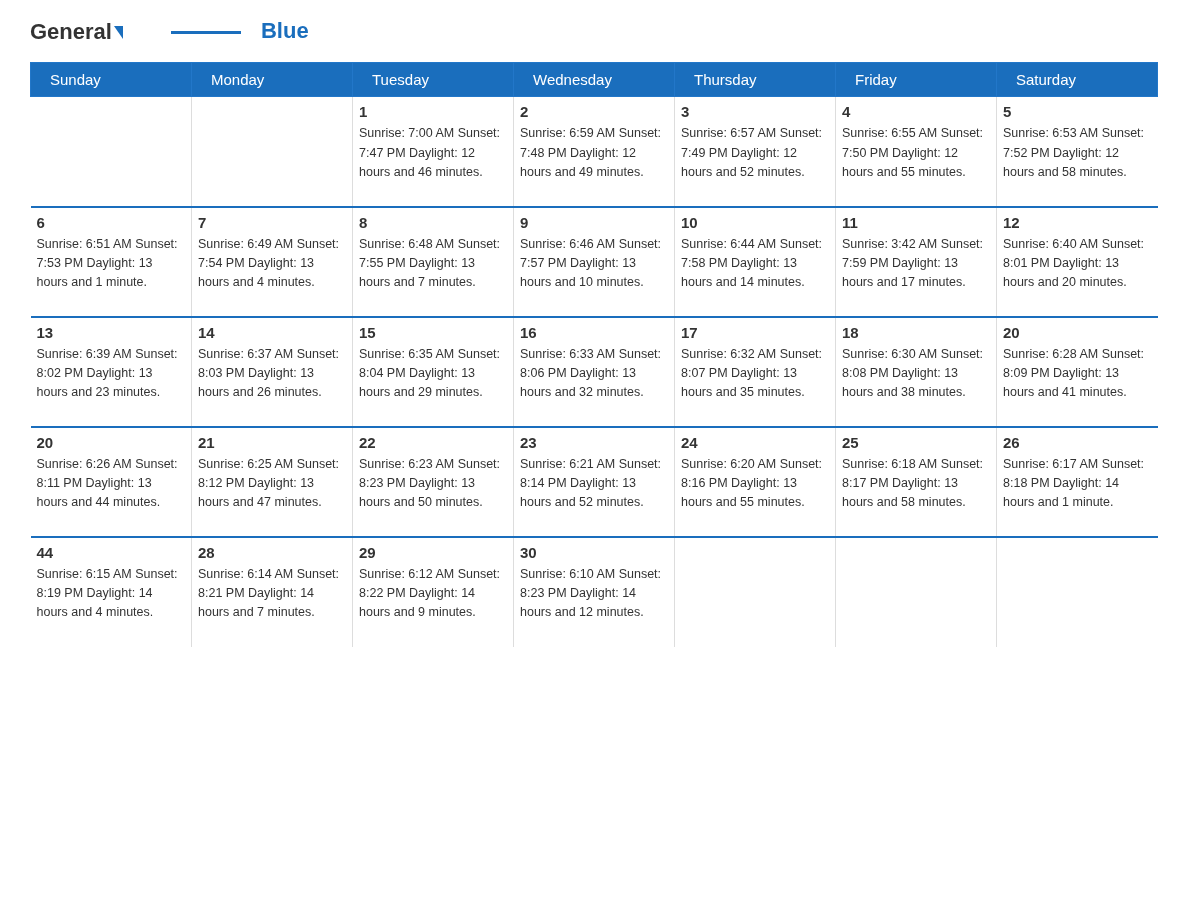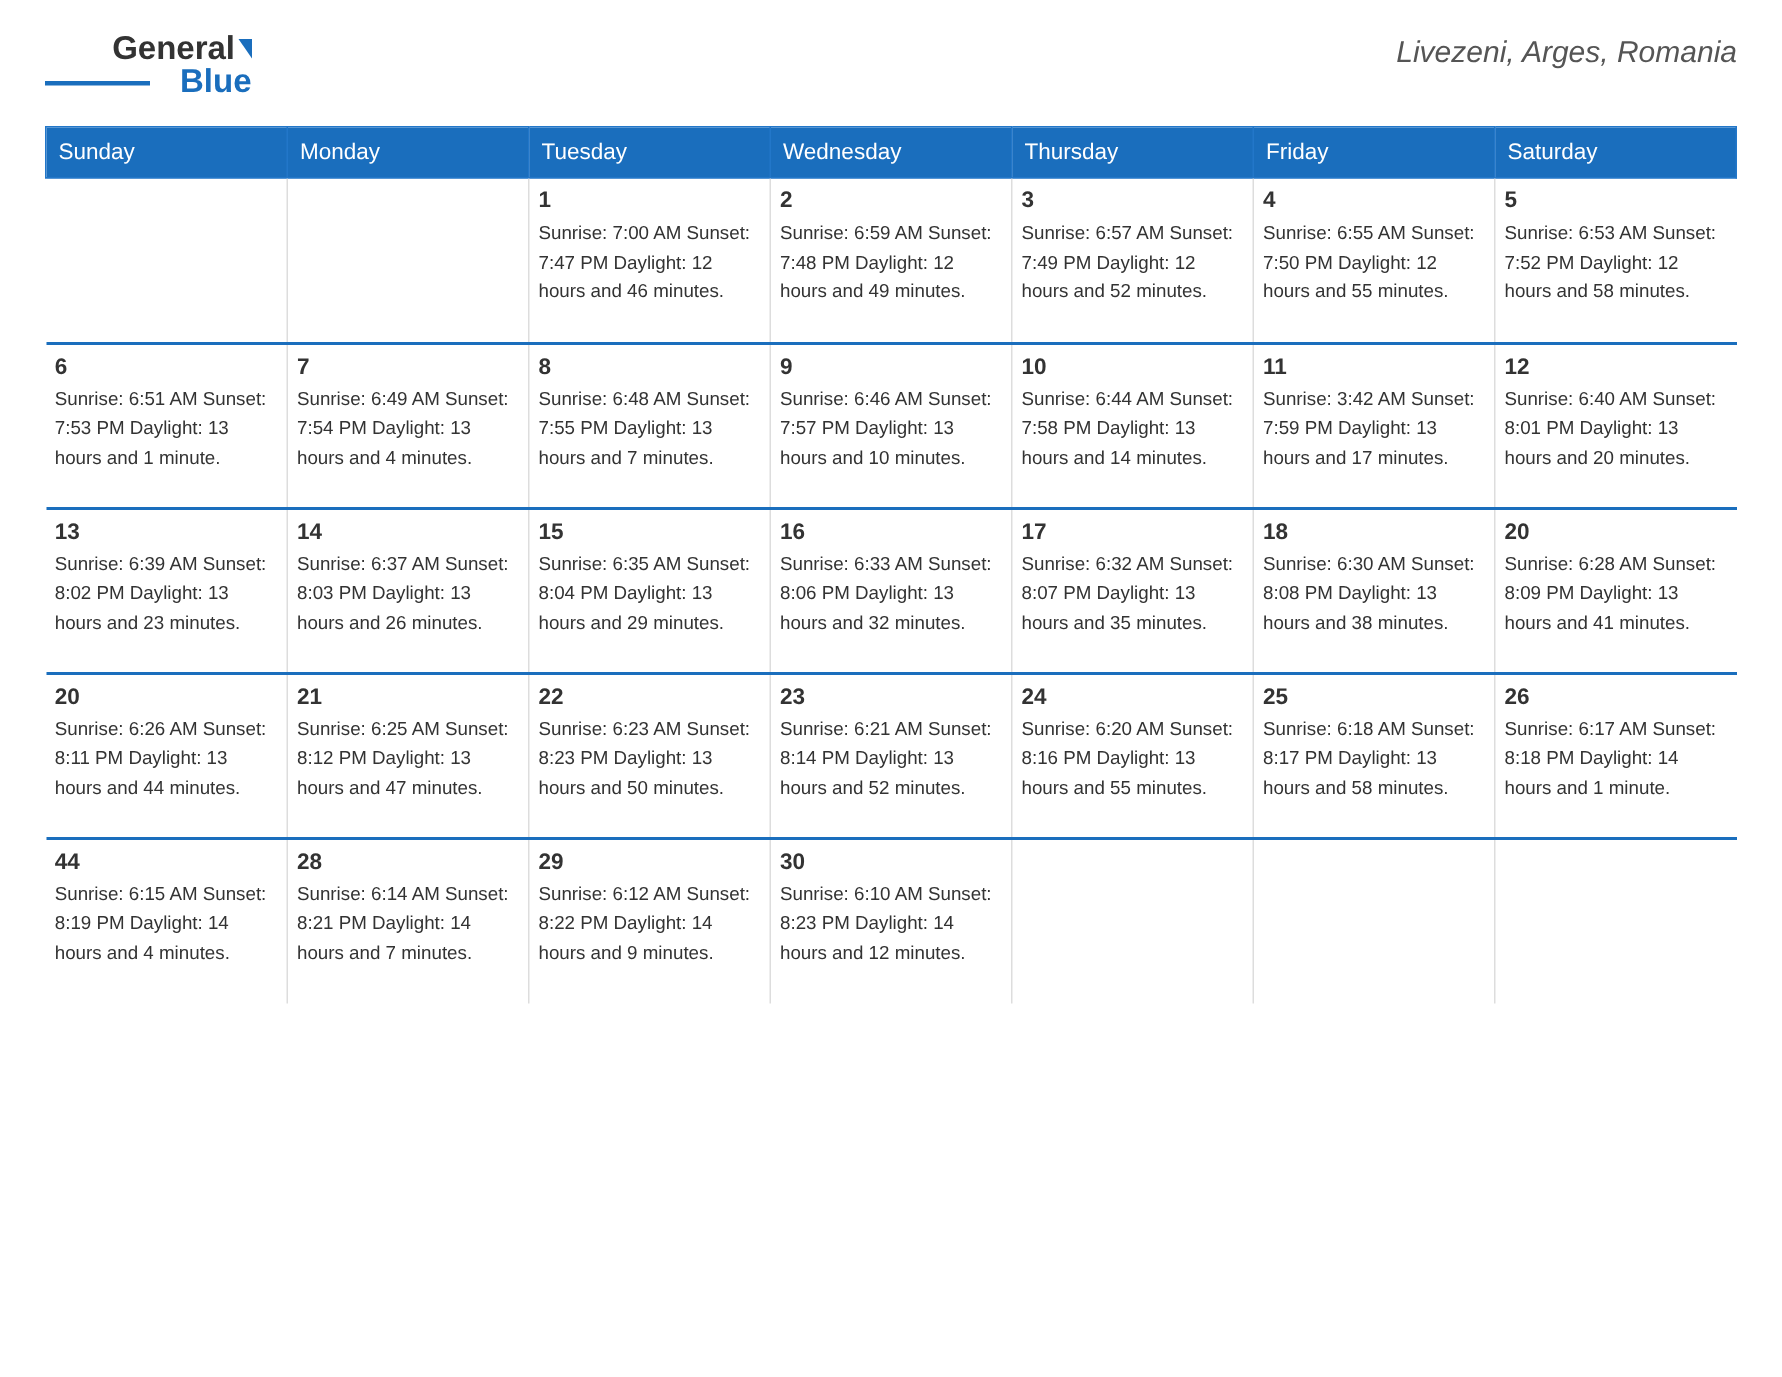--- a/index.html
+++ b/index.html
@@ -12,22 +12,23 @@
       min-height: 918px;
     }
     .header {
       display: flex;
       justify-content: space-between;
       align-items: flex-start;
       margin-bottom: 18px;
     }
     .logo {
       display: flex;
-      flex-direction: column;
-      align-items: flex-end;
+      flex-direction: row;
+      align-items: center;
+      gap: 48px;
     }
     .logo-text {
       font-size: 22px;
       font-weight: bold;
       color: #333;
       line-height: 1.1;
     }
     .logo-triangle {
       width: 0;
       height: 0;
@@ -62,21 +63,21 @@
     table {
       width: 100%;
       border-collapse: collapse;
       table-layout: fixed;
     }
     thead tr {
       background: #1a6ebd;
       color: #fff;
     }
     thead th {
-      padding: 8px 8px;
+      padding: 8px 19px;
       font-size: 15px;
       font-weight: normal;
       text-align: left;
       border: 1px solid #2277c9;
     }
     tbody tr {
       border-bottom: 2px solid #1a6ebd;
     }
     tbody td {
       vertical-align: top;
@@ -113,21 +114,20 @@
     <div style="display:flex; align-items:center;">
       <span class="logo-text">General</span>
       <span class="logo-triangle"></span>
     </div>
     <div style="display:flex; align-items:center; margin-top:-2px;">
       <span class="logo-line"></span>
       <span class="logo-text" style="color:#1a6ebd; margin-left:20px;">Blue</span>
     </div>
   </div>
   <div class="title-block">
-    <div class="subtitle">Livezeni, Arges, Romania</div>
   </div>
 </div>
 
 <table>
   <thead>
     <tr>
     <th>Sunday</th>
         <th>Monday</th>
         <th>Tuesday</th>
         <th>Wednesday</th>

